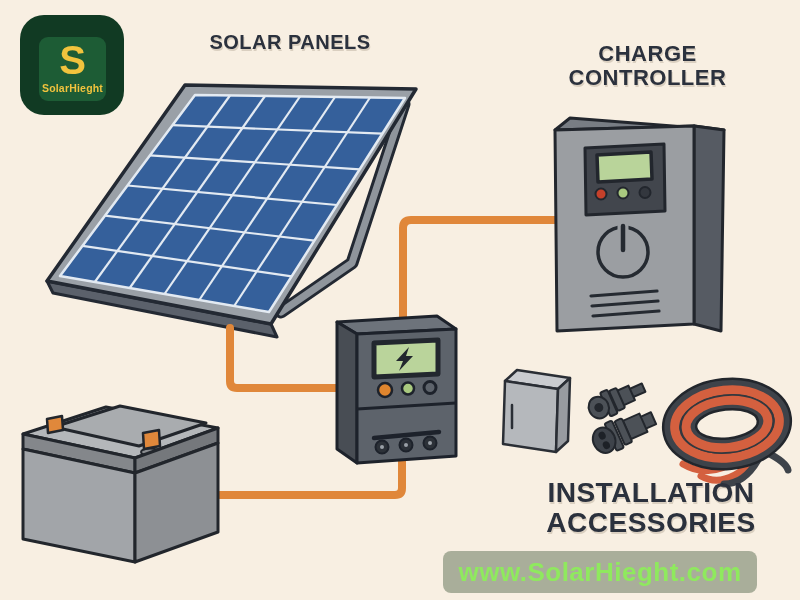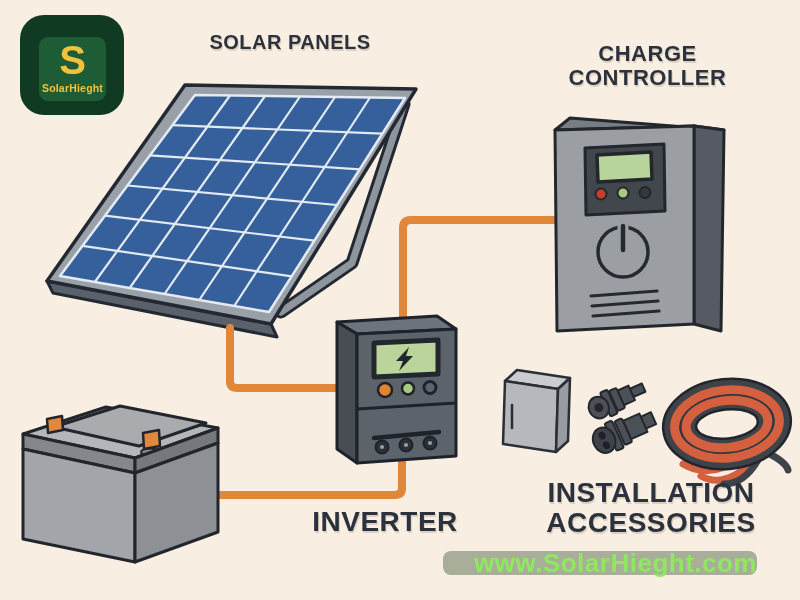--- a/index.html
+++ b/index.html
@@ -30,23 +30,23 @@
     background:#1d5c35;border-radius:9px;
     display:flex;flex-direction:column;align-items:center;justify-content:flex-start;
   }
   .logo-s{
     font-weight:800;font-size:40px;color:#f1c33d;line-height:1;margin-top:3px;
   }
   .logo-brand{
     font-weight:700;font-size:10.5px;color:#f1c33d;letter-spacing:.2px;margin-top:2px;
   }
   .footer-banner{
-    position:absolute;left:443px;top:551px;width:314px;height:24px;
+    position:absolute;left:443px;top:551px;width:314px;height:42px;
     background:#a9ae9a;border-radius:8px;
-    display:flex;align-items:center;justify-content:flex-end;
+    display:flex;align-items:center;justify-content:center;
   }
   .footer-banner span{
     font-weight:800;font-size:26px;color:#8fe95e;letter-spacing:.5px;
   }
 </style>
 </head>
 <body>
 
 <div class="canvas">
 
@@ -189,21 +189,20 @@
   </div>
 
   <div class="label" style="left:150px;top:32px;width:280px;font-size:20px;">SOLAR PANELS</div>
 
   <div class="label" style="left:520px;top:42px;width:255px;font-size:22px;">
     <div>CHARGE</div>
     <div>CONTROLLER</div>
   </div>
 
 
-  <div class="label" style="left:290px;top:507px;width:190px;font-size:28px;">INVERTER</div>
 
   <div class="label" style="left:520px;top:478px;width:262px;font-size:28px;">
     <div>INSTALLATION</div>
     <div>ACCESSORIES</div>
   </div>
 
   <div class="footer-banner">
     <span>www.SolarHieght.com</span>
   </div>
 

